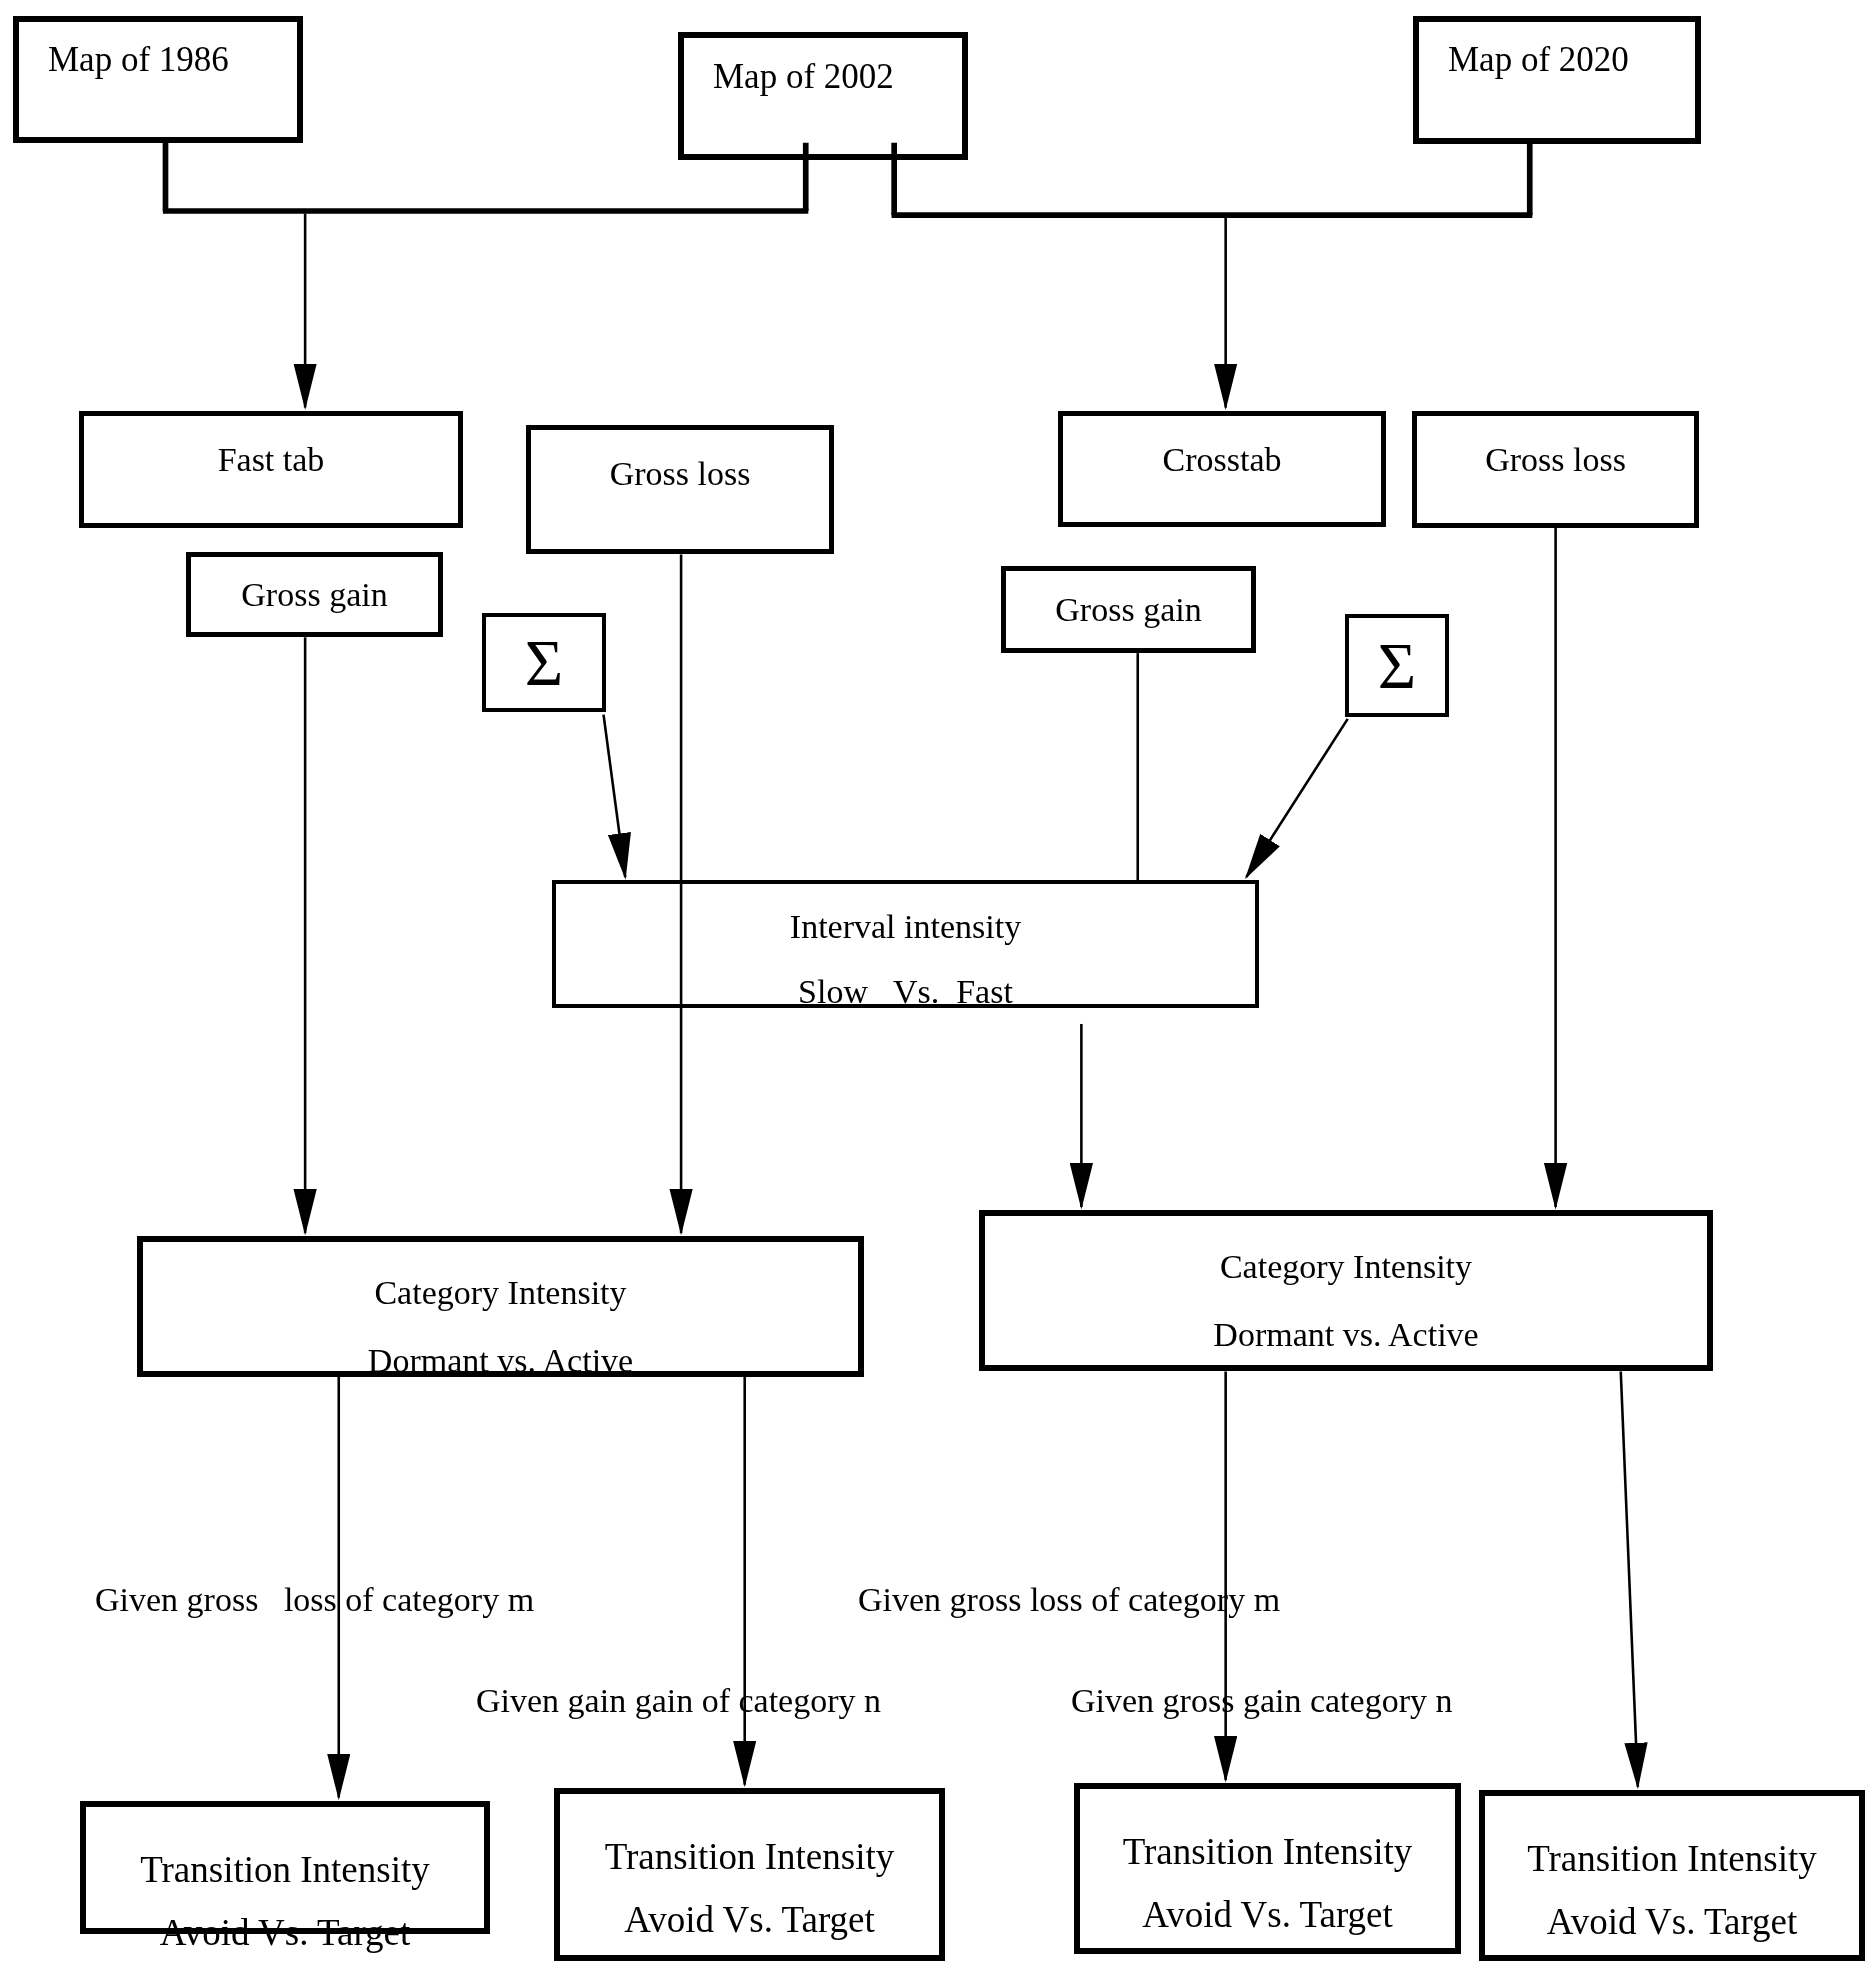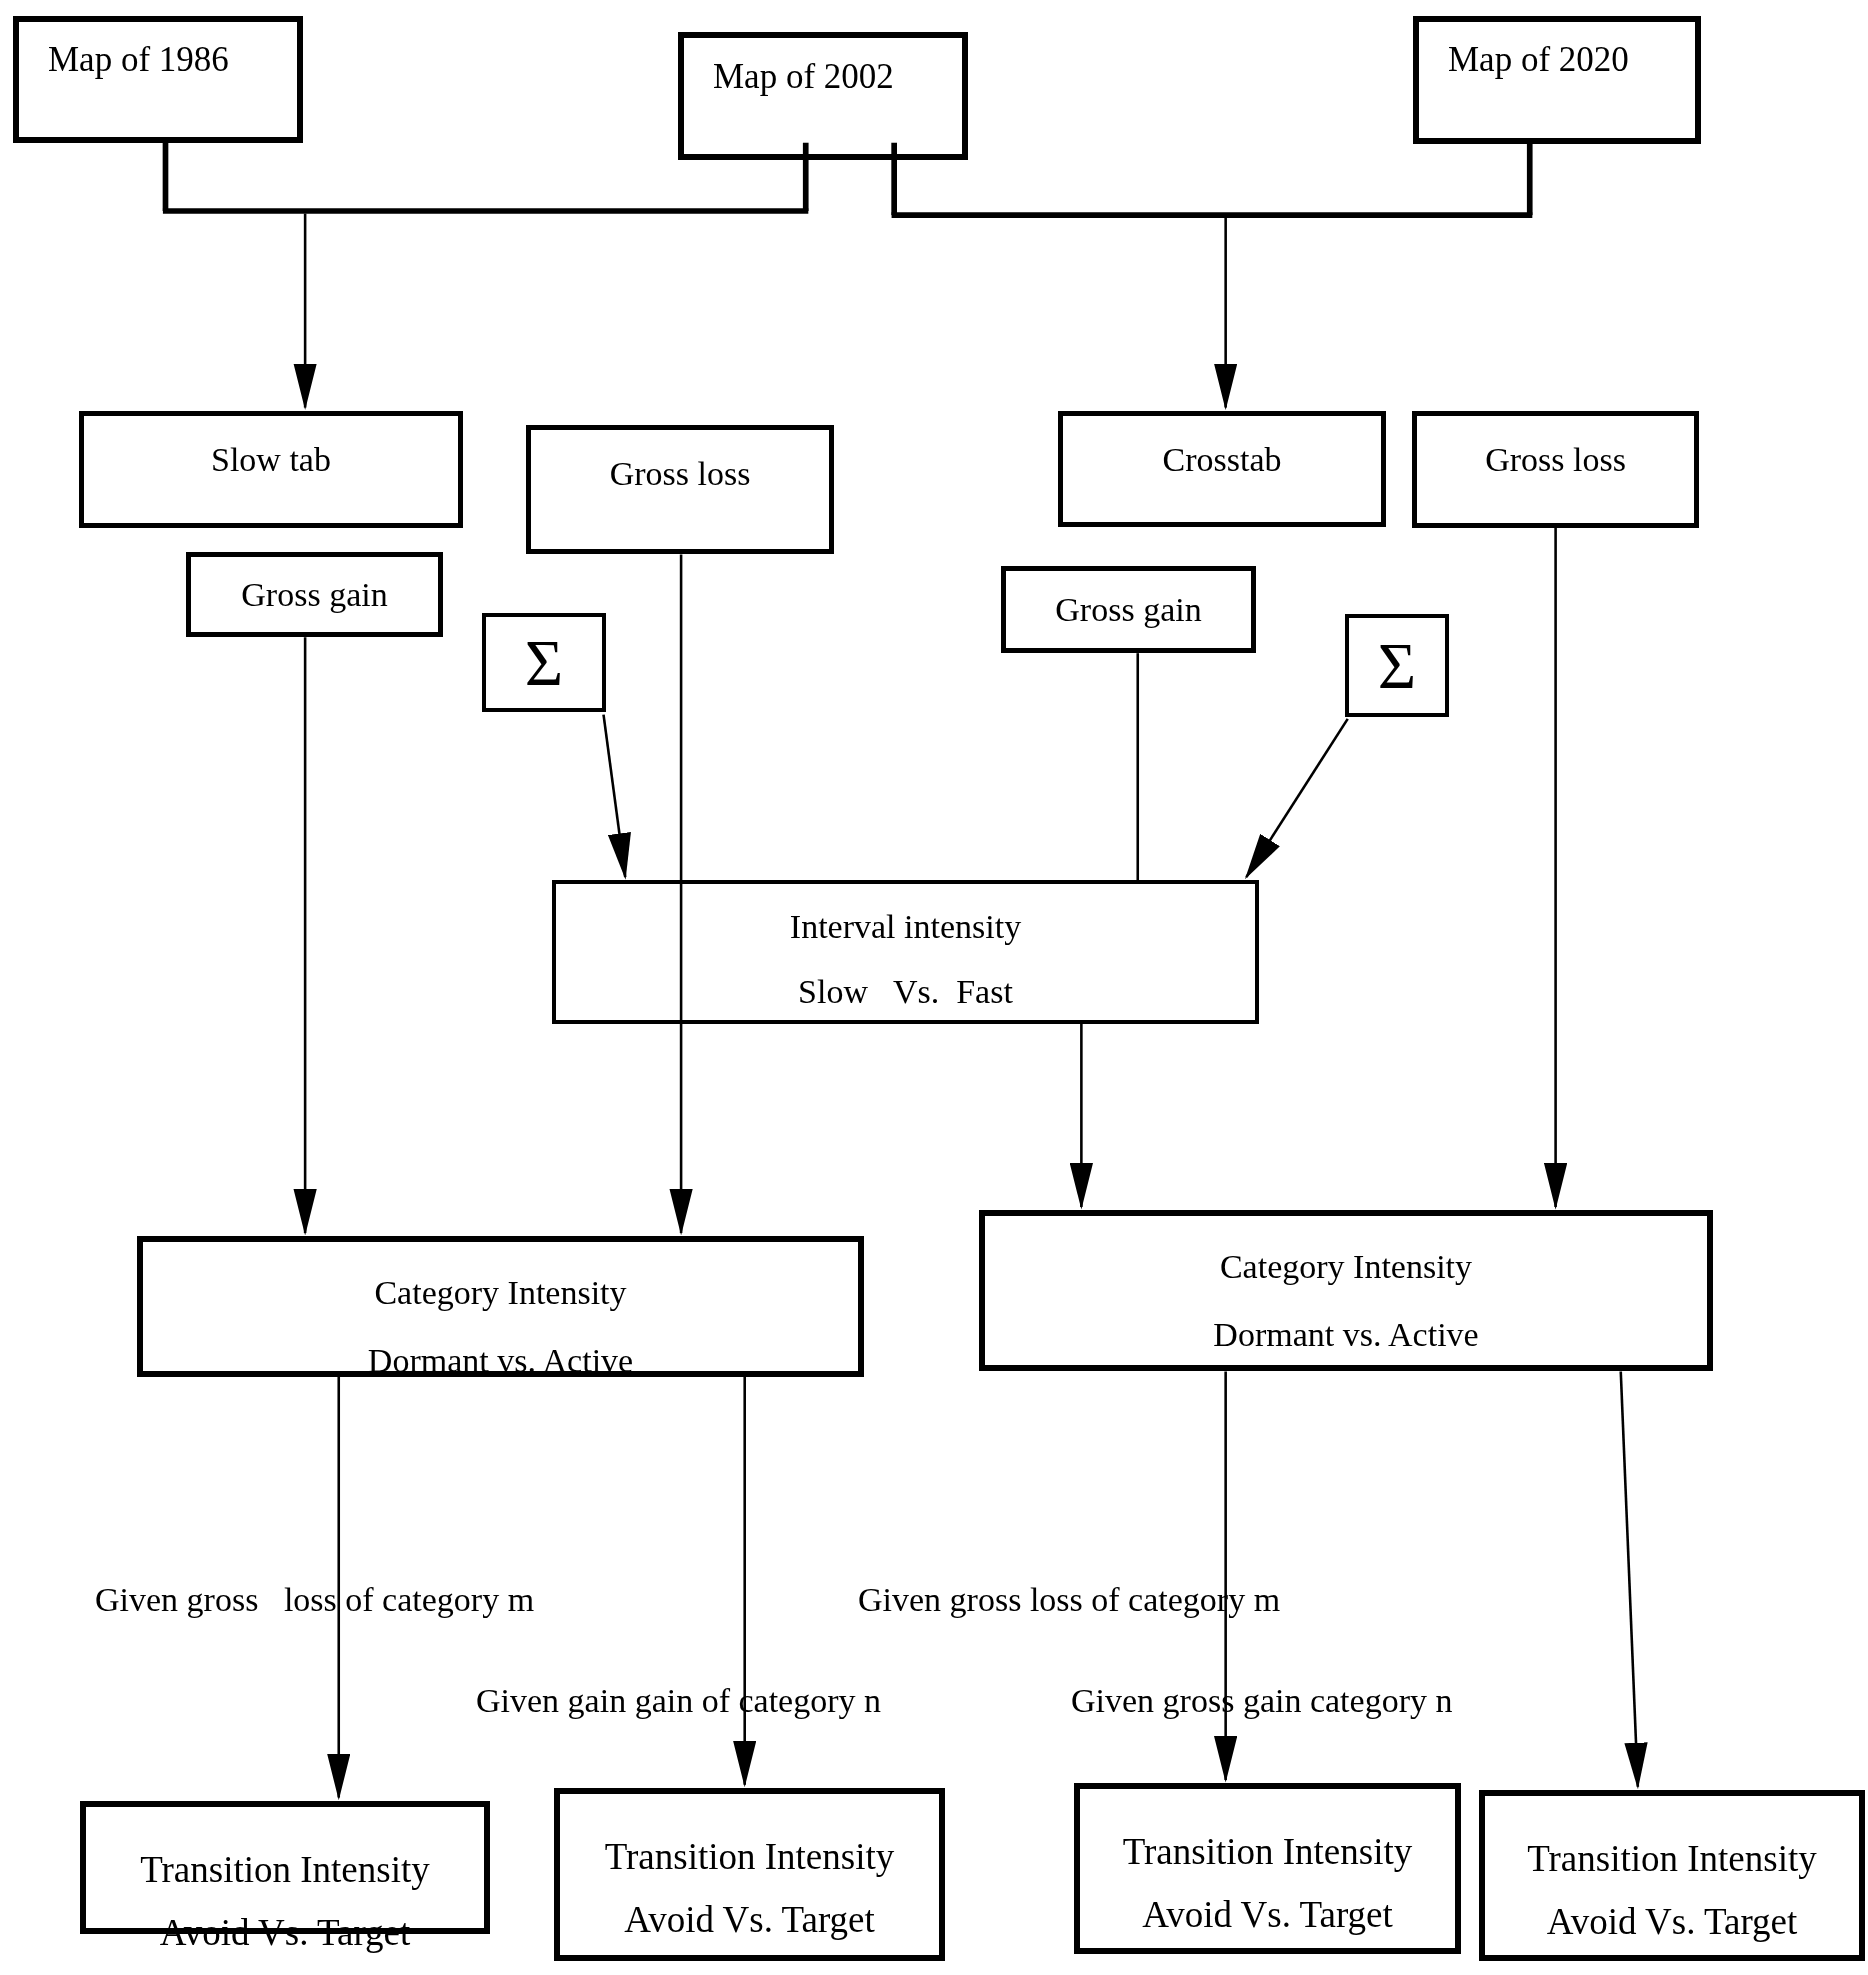--- a/index.html
+++ b/index.html
@@ -28,21 +28,21 @@
 
   
   .gainbox{font-size:34px;display:flex;align-items:center;justify-content:center;}
   #grossgain-left {left:186px;top:552px;width:257px;height:85px;}
   #grossgain-right{left:1001px;top:566px;width:255px;height:87px;}
   .sigmabox{border-width:4.1px;font-size:66px;display:flex;align-items:center;justify-content:center;}
   #sigma-left {left:482px;top:613px;width:124px;height:99px;}
   #sigma-right{left:1345px;top:614px;width:104px;height:103px;}
 
   
-  #interval{left:552px;top:880px;width:707px;height:144px;border-width:4.1px;font-size:34px;}
+  #interval{left:552px;top:880px;width:707px;height:128px;border-width:4.1px;font-size:34px;}
   #interval .stack{padding-top:24px;gap:27px;}
 
   
   .catbox{border-width:6.2px;font-size:34px;}
   .catbox .stack{padding-top:32px;gap:30px;}
   #category-left {left:137px;top:1236px;width:727px;height:141px;}
   #category-right{left:979px;top:1210px;width:734px;height:161px;}
 
   
   .transbox{border-width:6.2px;font-size:37px;}
@@ -71,21 +71,21 @@
     <span class="lbl">Map of 1986</span>
   </div>
   <div class="node mapbox" id="map-2002">
     <span class="lbl">Map of 2002</span>
   </div>
   <div class="node mapbox" id="map-2020">
     <span class="lbl">Map of 2020</span>
   </div>
 
   <div class="node rowbox" id="crosstab-left">
-    <span class="lbl">Slow tab</span>
+    <span class="lbl">Fast tab</span>
   </div>
   <div class="node rowbox" id="grossloss-left">
     <span class="lbl">Gross loss</span>
   </div>
   <div class="node rowbox" id="crosstab-right">
     <span class="lbl">Crosstab</span>
   </div>
   <div class="node rowbox" id="grossloss-right">
     <span class="lbl">Gross loss</span>
   </div>

